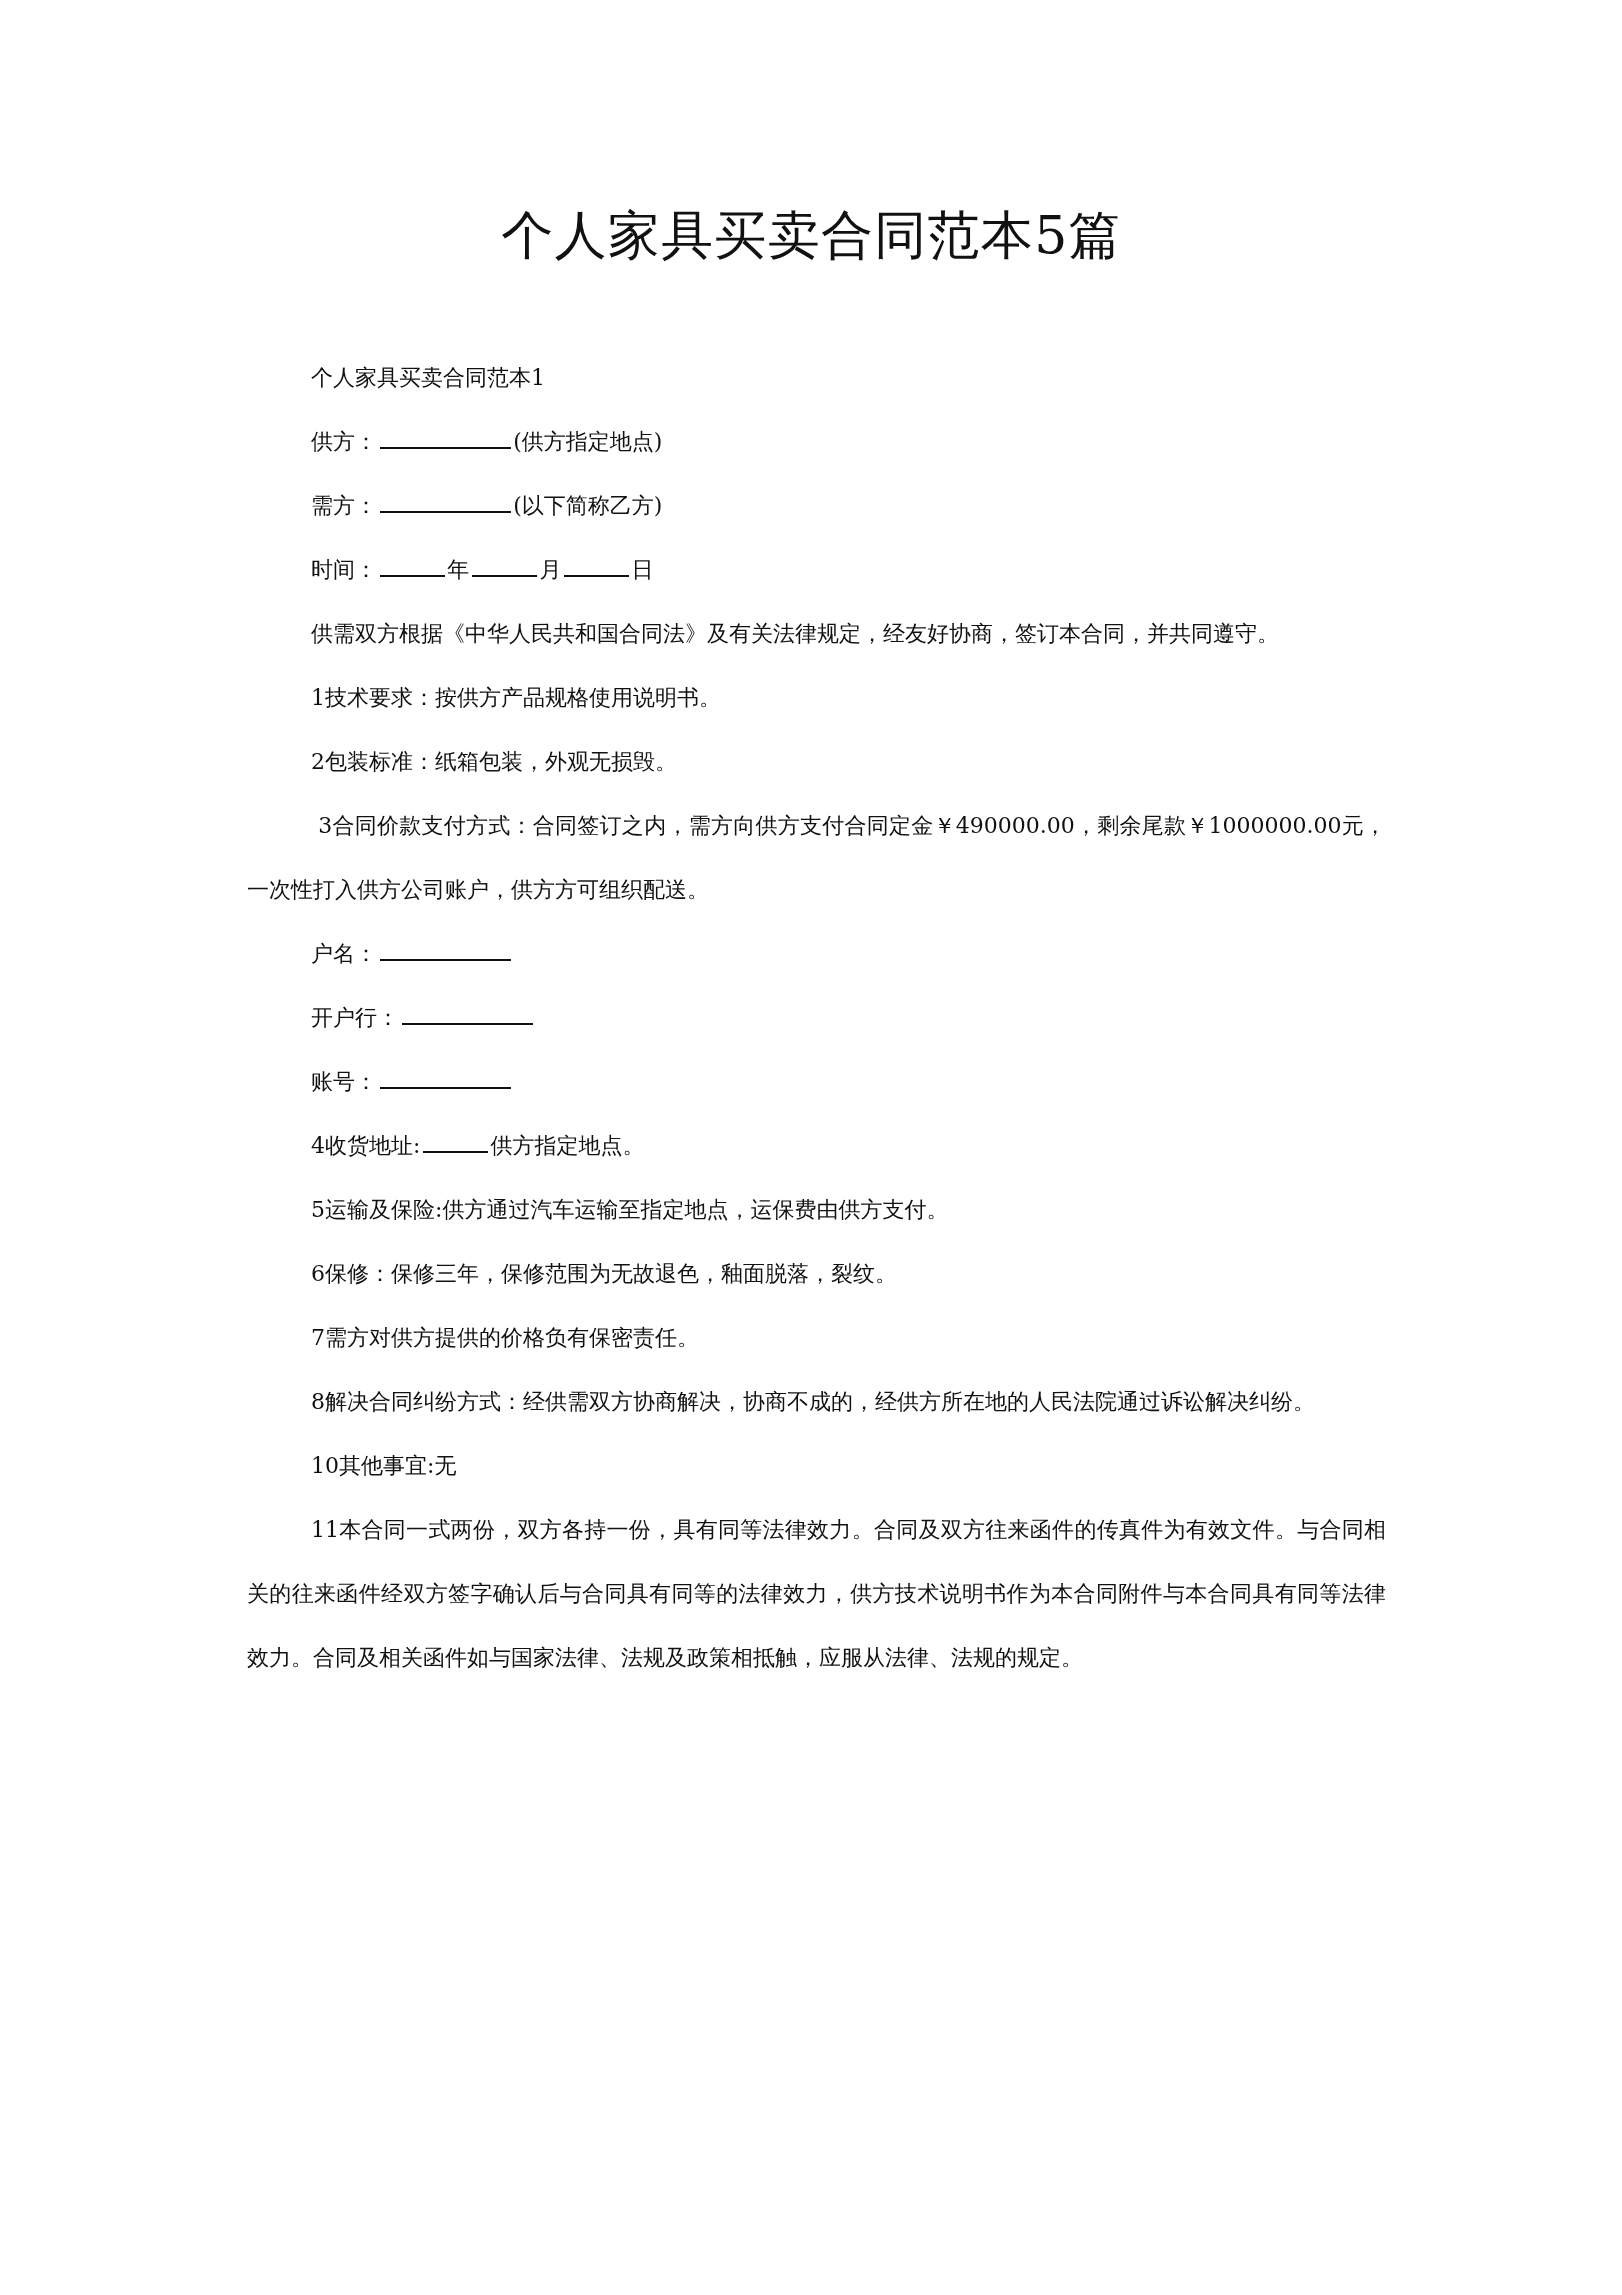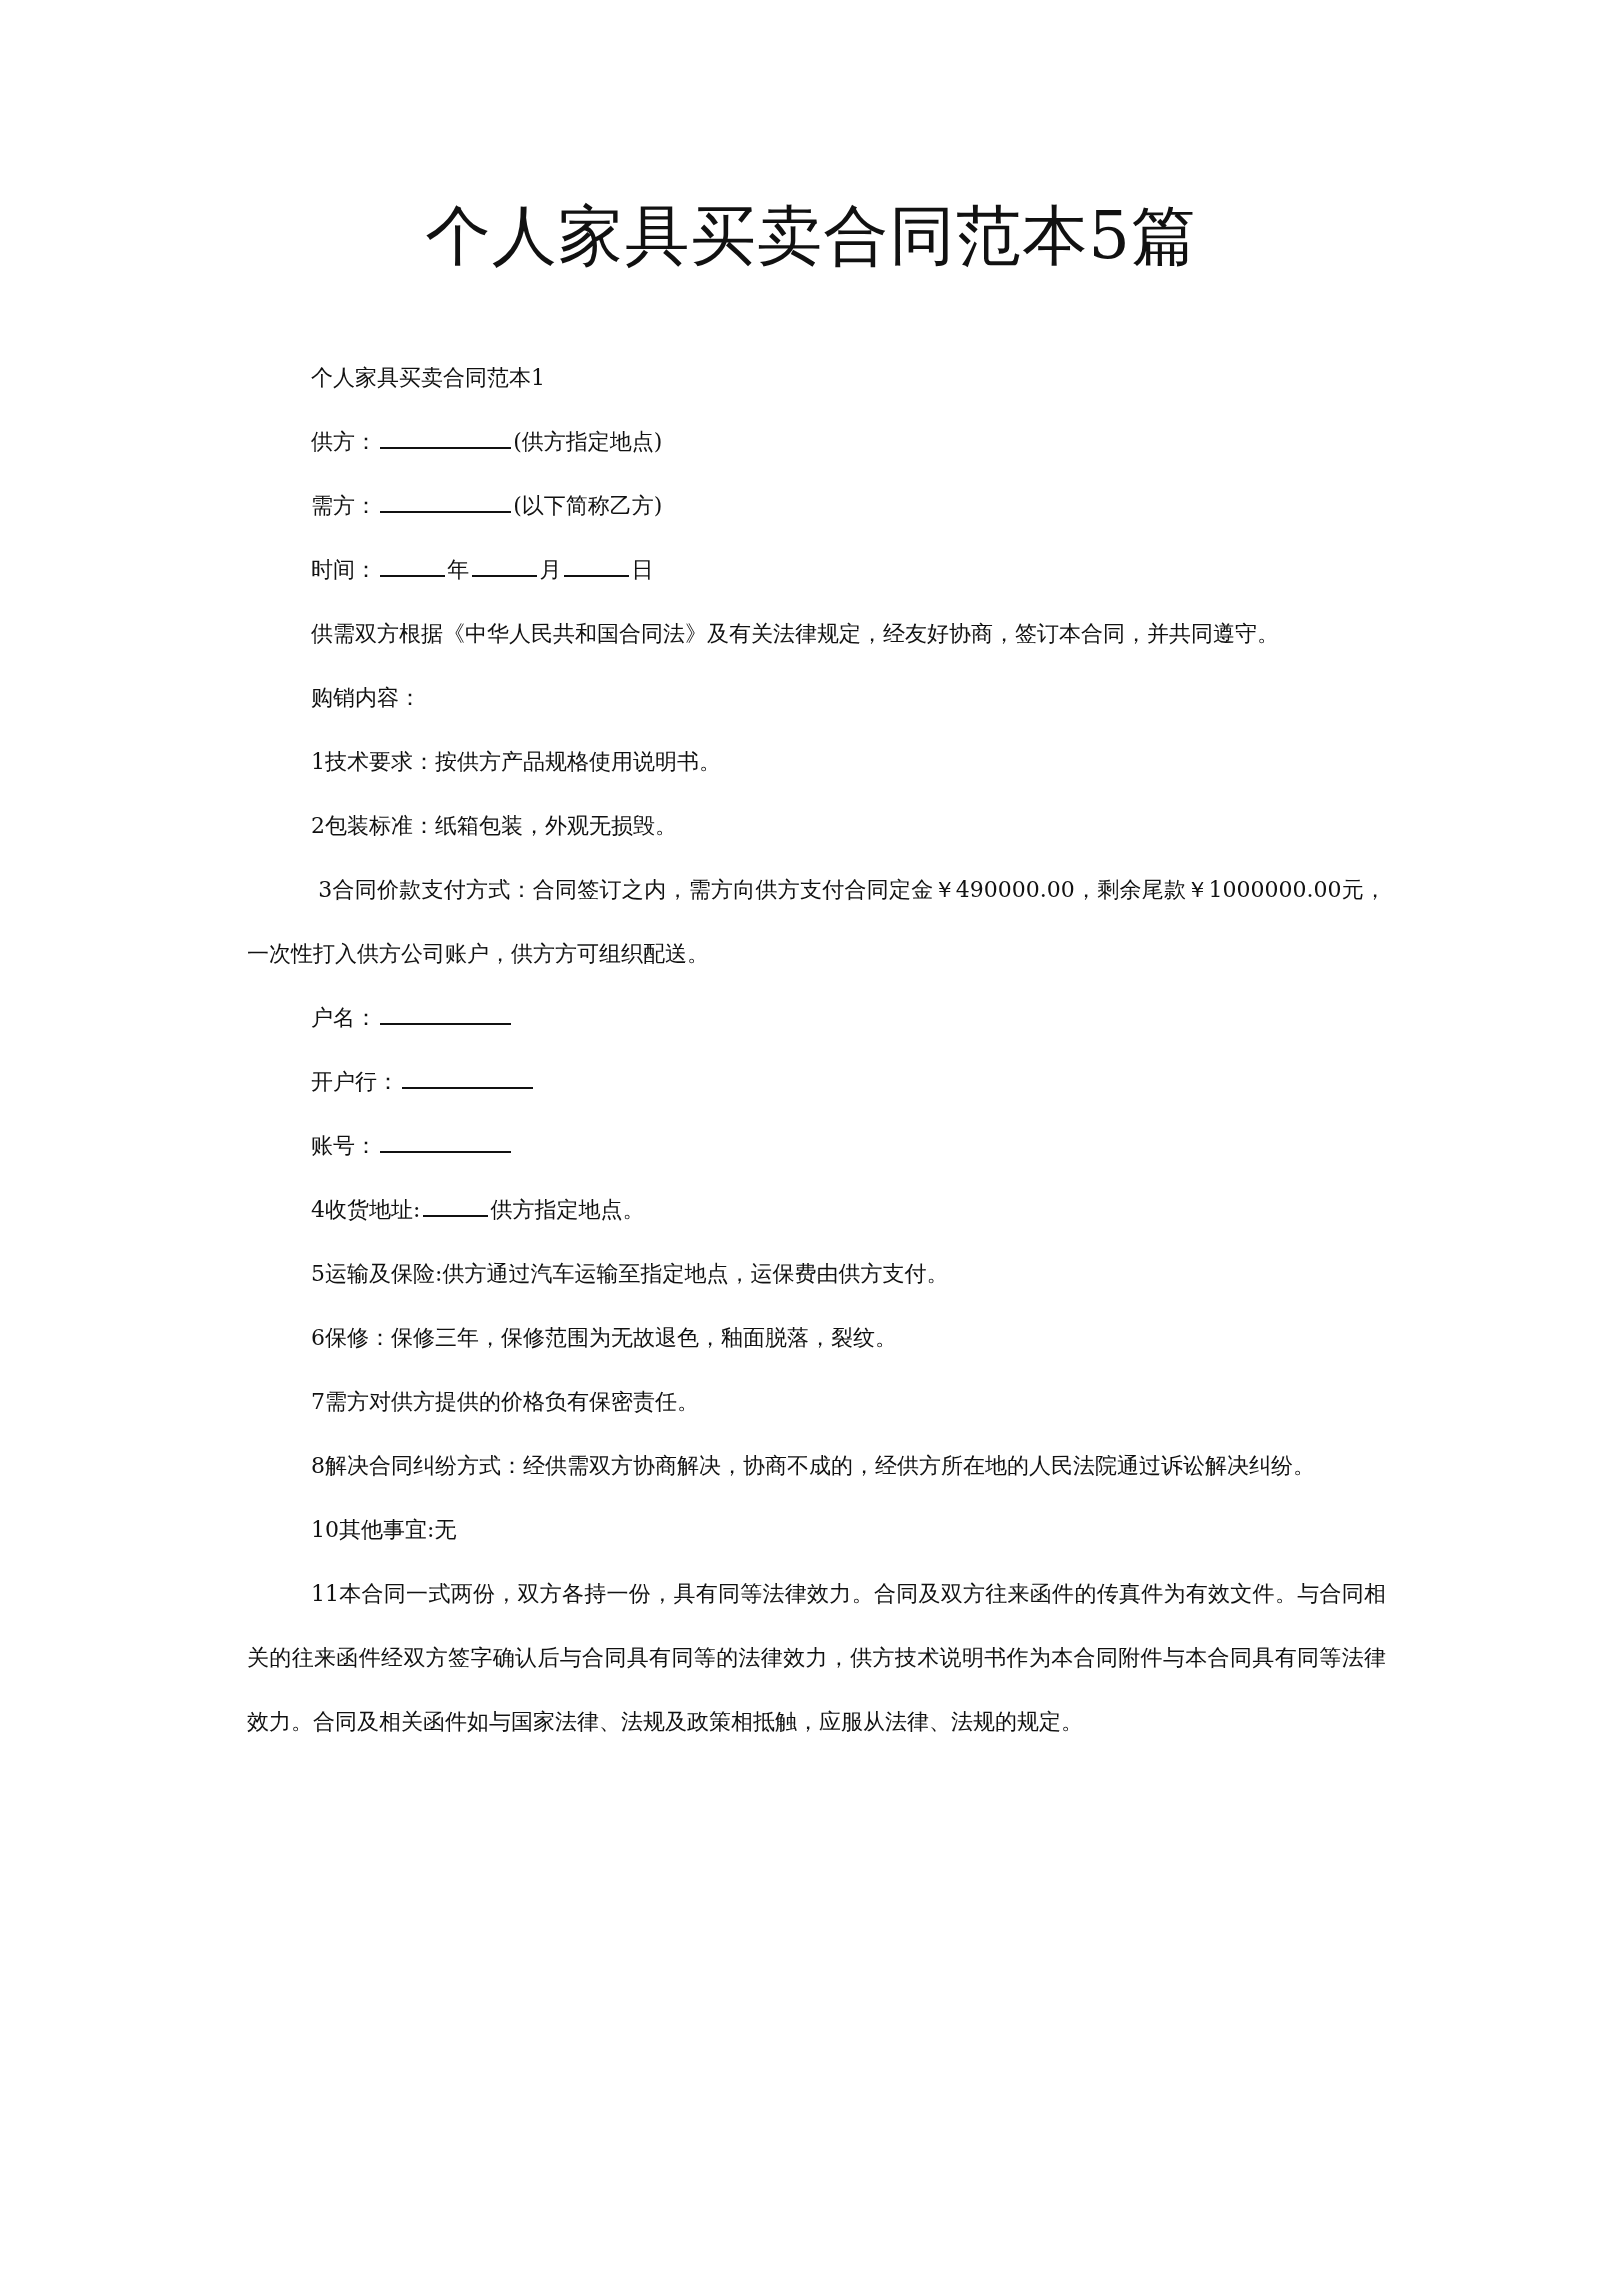--- a/index.html
+++ b/index.html
@@ -22,21 +22,21 @@
       width: 1623px;
       height: 2295px;
       background: #ffffff;
     }
     .title {
       position: absolute;
       left: 0;
       top: 196px;
       width: 1623px;
       text-align: center;
-      font-size: 65px;
+      font-size: 52px;
       line-height: 79px;
       letter-spacing: 1.3px;
       font-weight: normal;
       margin: 0;
     }
     .body {
       position: absolute;
       left: 247px;
       top: 346px;
       width: 1139px;
@@ -68,21 +68,20 @@
     <p class="para">个人家具买卖合同范本1</p>
 
     <p class="para"><span>供方：</span><span class="blank long"></span><span>(供方指定地点)</span></p>
 
     <p class="para"><span>需方：</span><span class="blank long"></span><span>(以下简称乙方)</span></p>
 
     <p class="para"><span>时间：</span><span class="blank short"></span><span>年</span><span class="blank short"></span><span>月</span><span class="blank short"></span><span>日</span></p>
 
     <p class="para">供需双方根据《中华人民共和国合同法》及有关法律规定，经友好协商，签订本合同，并共同遵守。</p>
 
-    <p class="para">购销内容：</p>
 
     <p class="para">1技术要求：按供方产品规格使用说明书。</p>
     <p class="para">2包装标准：纸箱包装，外观无损毁。</p>
     <p class="para"> 3合同价款支付方式：合同签订之内，需方向供方支付合同定金￥490000.00，剩余尾款￥1000000.00元，一次性打入供方公司账户，供方方可组织配送。</p>
 
     <p class="para"><span>户名：</span><span class="blank long"></span></p>
 
     <p class="para"><span>开户行：</span><span class="blank long"></span></p>
 
     <p class="para"><span>账号：</span><span class="blank long"></span></p>

